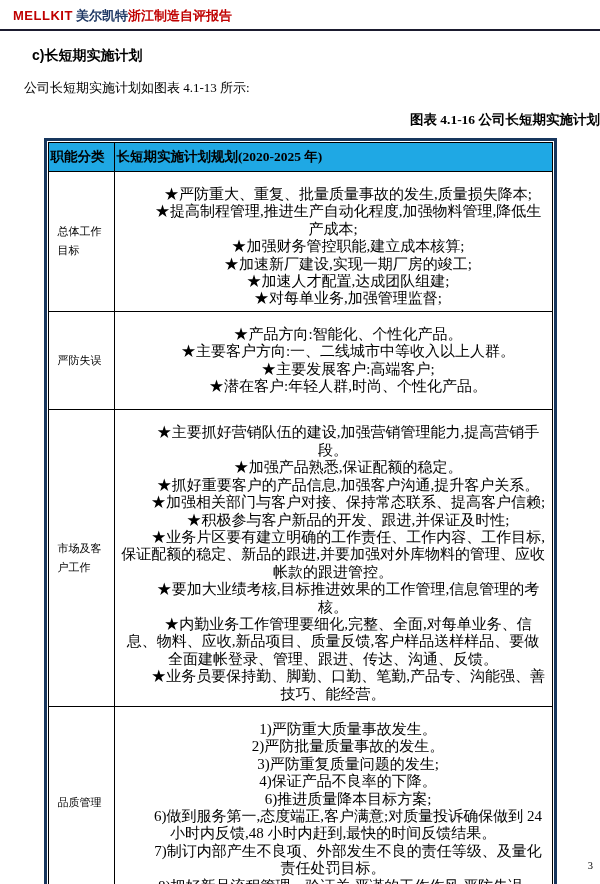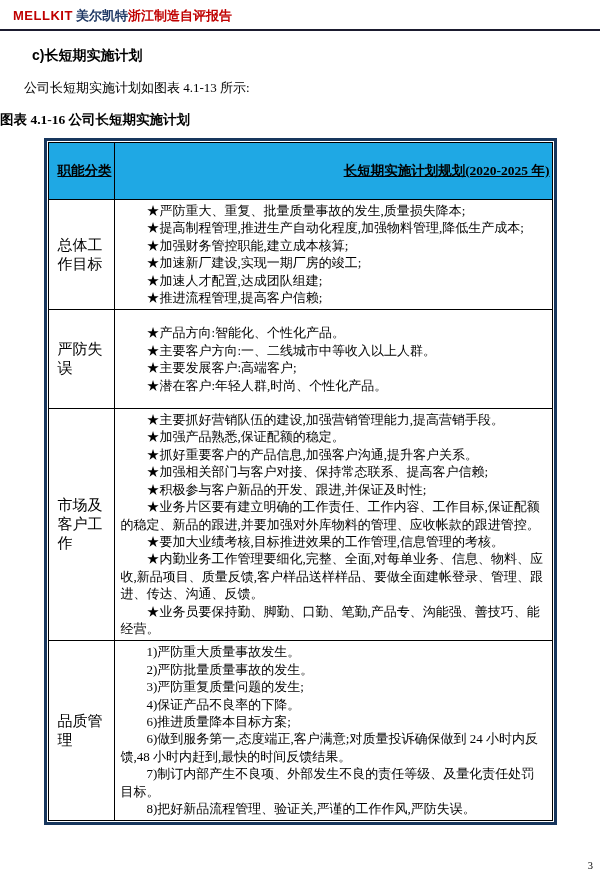--- a/index.html
+++ b/index.html
@@ -20,41 +20,41 @@
   .report-title { color: var(--brand-red, #C00000); font-weight: 600; }
   .header-rule { height: 2px; background: #1b1b2f; }
 
   
   .section-heading {
     margin: 16px 0 0 32px;
     font-family: "Liberation Sans", "DejaVu Sans", sans-serif;
     font-size: 14px; font-weight: bold;
   }
   .intro { margin: 14px 0 0 24px; font-size: 13px; }
-  .table-title { margin: 14px 0 9px; text-align: left; font-size: 13.5px; font-weight: bold; }
+  .table-title { margin: 14px 0 9px; text-align: right; font-size: 13.5px; font-weight: bold; }
 
   
   .table-frame {
     width: 505px; margin: 0 auto;
     border: 3px solid var(--table-border-navy, #17365D);
     padding: 1px; background: #fff;
   }
   table.plan-table { width: 100%; border-collapse: collapse; table-layout: fixed; }
   .plan-table th, .plan-table td { border: 1px solid #000; }
   .plan-table thead th {
     background: var(--header-fill-blue, #1FA8E4);
-    font-size: 13.5px; font-weight: bold; text-align: right;
-    padding: 19px 2px; line-height: 18px; text-decoration: underline;
+    font-size: 13.5px; font-weight: bold; text-align: left;
+    padding: 5px 2px; line-height: 18px;
   }
   th.col-cat { width: 61px; padding: 5px 10px; }
   td.cat-cell {
     padding: 2px 4px 2px 9px; vertical-align: middle;
-    font-size: 15px; line-height: 19px; word-break: break-all;
+    font-size: 11px; line-height: 19px; word-break: break-all;
   }
-  td.plan-cell { padding: 2px 6px 3px; font-size: 13px; line-height: 17.4px; vertical-align: middle; }
+  td.plan-cell { padding: 14px 6px 3px; font-size: 15px; line-height: 17.4px; vertical-align: middle; text-align: center; }
   .plan-cell p { margin: 0; text-indent: 2em; }
   tbody tr:nth-child(2) .plan-cell { padding-top: 14px; padding-bottom: 14px; }
 
   .page-number { position: absolute; right: 7px; bottom: 13px; font-size: 10.5px; }
 </style>
 </head>
 <body>
 
 <div class="page">
 
@@ -81,21 +81,21 @@
         </thead>
         <tbody id="plan-tbody">
             <tr>
               <td class="cat-cell">总体工作目标</td>
               <td class="plan-cell">
                 <p>★严防重大、重复、批量质量事故的发生,质量损失降本;</p>
                 <p>★提高制程管理,推进生产自动化程度,加强物料管理,降低生产成本;</p>
                 <p>★加强财务管控职能,建立成本核算;</p>
                 <p>★加速新厂建设,实现一期厂房的竣工;</p>
                 <p>★加速人才配置,达成团队组建;</p>
-                <p>★推进流程管理,提高客户信赖;</p>
+                <p>★对每单业务,加强管理监督;</p>
               </td>
             </tr>
             <tr>
               <td class="cat-cell">严防失误</td>
               <td class="plan-cell">
                 <p>★产品方向:智能化、个性化产品。</p>
                 <p>★主要客户方向:一、二线城市中等收入以上人群。</p>
                 <p>★主要发展客户:高端客户;</p>
                 <p>★潜在客户:年轻人群,时尚、个性化产品。</p>
               </td>

